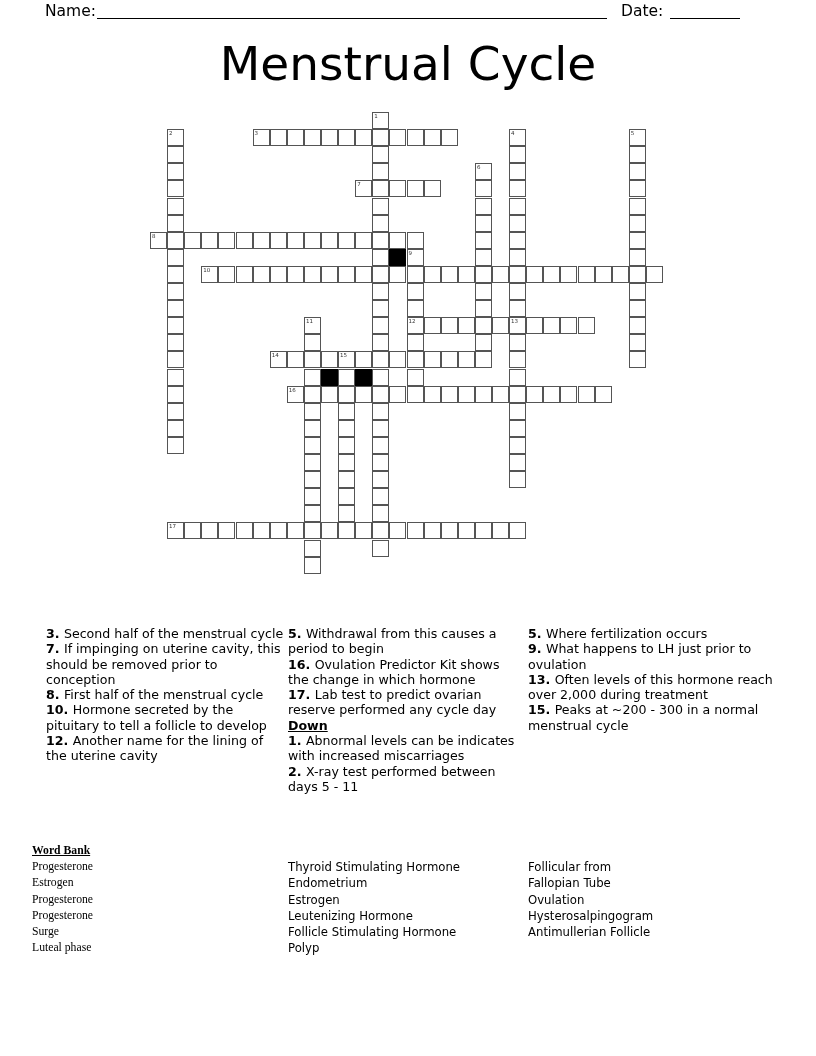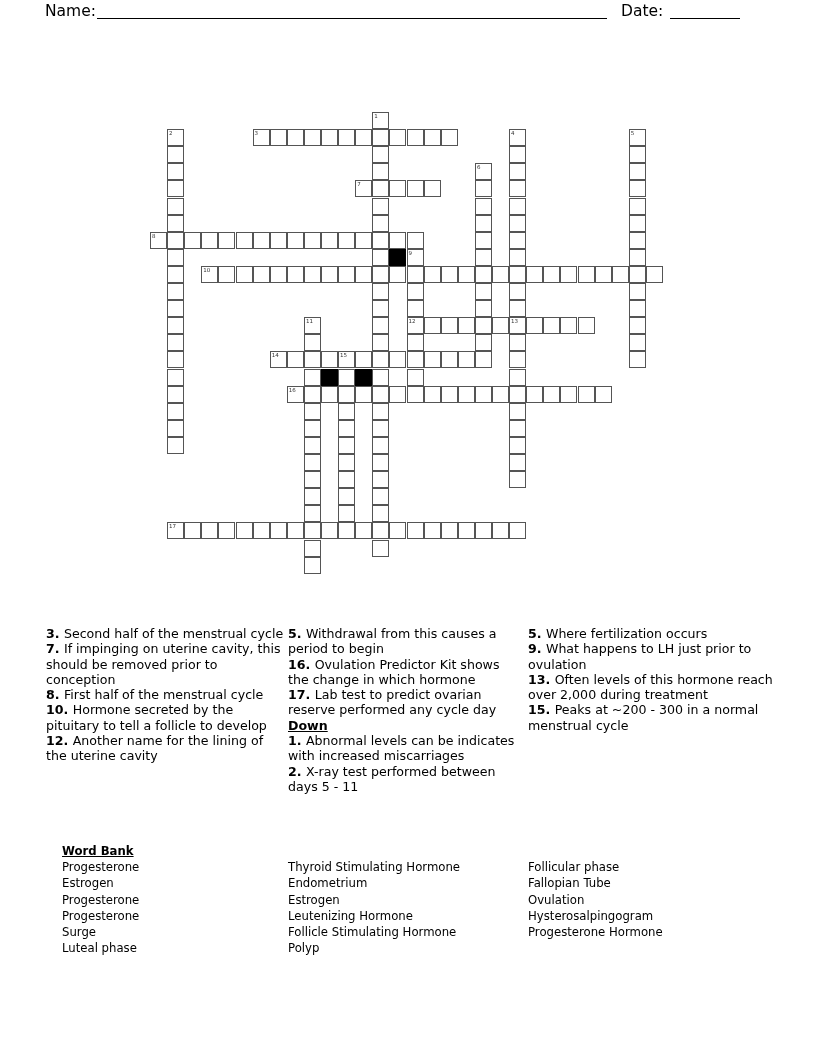--- a/index.html
+++ b/index.html
@@ -50,38 +50,39 @@
   .col.c1{left:46px;width:240px;}
   .col.c2{left:288px;width:236px;}
   .col.c3{left:528px;width:246px;}
   .sec-head{font-weight:bold;text-decoration:underline;font-size:12.6px;}
   .clue{margin:0;}
   .clue b{font-weight:bold;}
 
   
   .bank{position:absolute;left:0;top:843px;width:816px;}
   .bank .bcol{position:absolute;font-size:11.7px;line-height:16.2px;}
-  .bank .bcol.b1{left:62px;}
+  .bank .bcol.b1{left:32px;font-family:Liberation Serif, serif;}
   .bank .bcol.b2{left:288px;}
   .bank .bcol.b3{left:528px;}
   .bank .bhead{font-weight:bold;text-decoration:underline;font-size:11.7px;}
   .bank .bw{white-space:nowrap;}
 </style>
 </head>
 <body>
 
 <div class="page">
 
   <div class="hdr">
     <span class="name-label">Name:</span>
     <span class="name-rule"></span>
     <span class="date-label">Date:</span>
     <span class="date-rule"></span>
   </div>
 
+  <div class="title">Menstrual Cycle</div>
 
   <div id="grid">
       <div class="cell" style="left: 372.3px; top: 112px;">
         <span class="num">1</span>
       </div>
       <div class="cell" style="left: 372.3px; top: 129.1px;"></div>
       <div class="cell" style="left: 372.3px; top: 146.2px;"></div>
       <div class="cell" style="left: 372.3px; top: 163.3px;"></div>
       <div class="cell" style="left: 372.3px; top: 180.4px;"></div>
       <div class="cell" style="left: 372.3px; top: 197.5px;"></div>
@@ -380,21 +381,21 @@
         <div class="bw">&nbsp;</div>
         <div class="bw">Thyroid Stimulating Hormone</div>
         <div class="bw">Endometrium</div>
         <div class="bw">Estrogen</div>
         <div class="bw">Leutenizing Hormone</div>
         <div class="bw">Follicle Stimulating Hormone</div>
         <div class="bw">Polyp</div>
       </div>
     <div class="bcol b3">
         <div class="bw">&nbsp;</div>
-        <div class="bw">Follicular phase</div>
+        <div class="bw">Follicular from</div>
         <div class="bw">Fallopian Tube</div>
         <div class="bw">Ovulation</div>
         <div class="bw">Hysterosalpingogram</div>
-        <div class="bw">Progesterone Hormone</div>
+        <div class="bw">Antimullerian Follicle</div>
       </div>
   </div>
 
 </div>
 
 </body></html>

